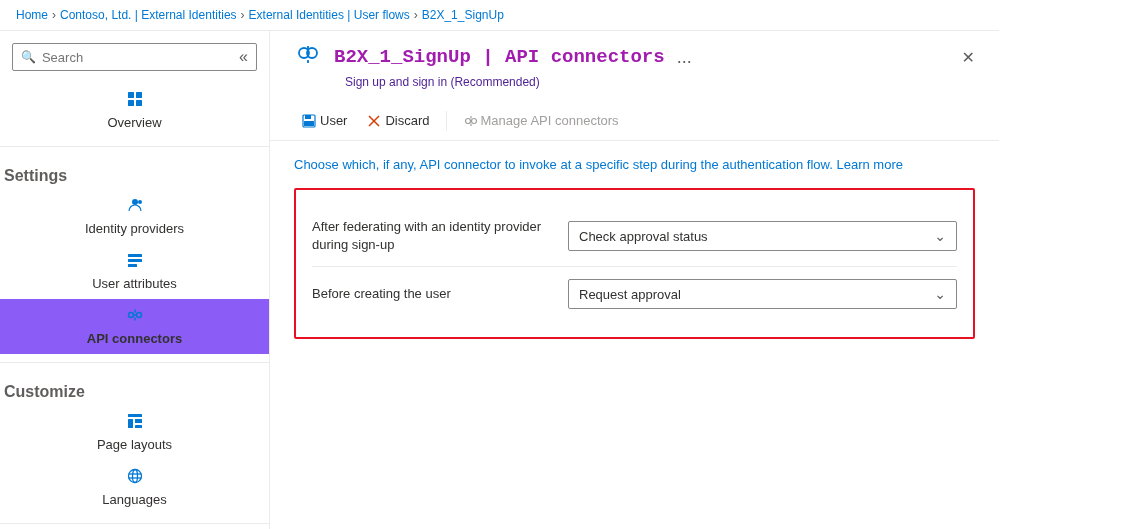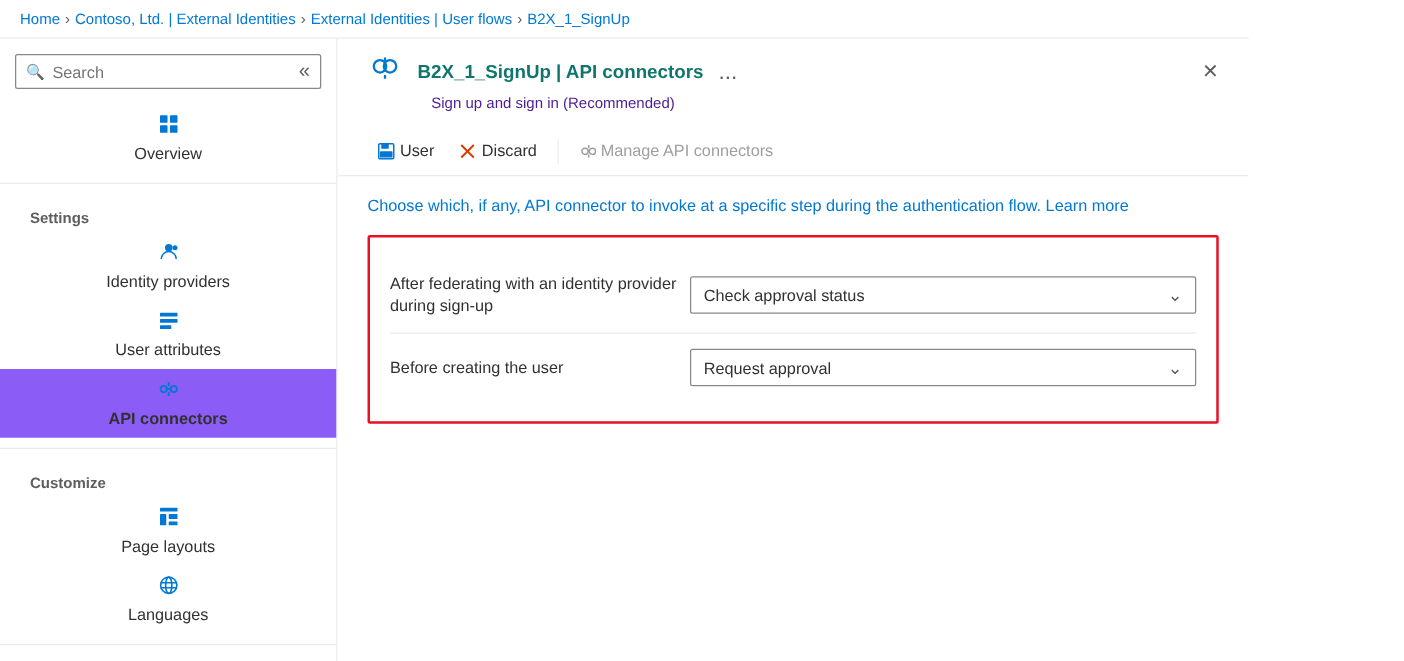--- a/index.html
+++ b/index.html
@@ -20,47 +20,47 @@
     .sidebar { width: 270px; border-right: 1px solid #edebe9; display: flex; flex-direction: column; padding: 8px 0; overflow-y: auto; flex-shrink: 0; }
     .search-box { display: flex; align-items: center; margin: 4px 12px 12px; border: 1px solid #8a8886; border-radius: 2px; padding: 4px 8px; gap: 6px; }
     .search-box input { border: none; outline: none; font-size: 13px; color: #333; width: 100%; }
     .search-icon-glyph { color: #605e5c; font-size: 12px; }
     .collapse-btn { margin-left: auto; cursor: pointer; color: #605e5c; font-size: 16px; }
 
     .nav-item { display: flex; align-items: center; padding: 8px 16px; cursor: pointer; gap: 8px; color: #323130; flex-direction: column; }
     .nav-item.active { background: #8b5cf6; font-weight: 600; }
     .nav-item .nav-icon { width: 16px; height: 16px; flex-shrink: 0; }
 
-    .section-label { padding: 12px 24px 4px; font-size: 12px; font-weight: 600; color: #605e5c; text-transform: none; }
+    .section-label { padding: 12px 4px 4px; font-size: 16px; font-weight: 600; color: #605e5c; text-transform: none; }
     .divider { border: none; border-top: 1px solid #edebe9; margin: 8px 0; }
 
     
     .page-area { flex: 1; display: flex; flex-direction: column; overflow: hidden; }
 
     .page-header { padding: 12px 24px 0; }
     .page-title-row { display: flex; align-items: center; gap: 12px; margin-bottom: 4px; }
-    .page-title { font-size: 15px; font-weight: 600; color: #0f766e; }
+    .page-title { font-size: 19px; font-weight: 600; color: #a21caf; font-family: Liberation Mono, monospace; }
     .page-subtitle { font-size: 12px; color: #4c1d95; margin-left: 51px; margin-bottom: 12px; }
     .more-btn { color: #605e5c; cursor: pointer; font-size: 18px; }
     .close-btn { margin-left: auto; cursor: pointer; color: #605e5c; font-size: 16px; }
 
     
     .toolbar { display: flex; align-items: center; padding: 8px 24px; border-bottom: 1px solid #edebe9; gap: 4px; }
     .toolbar-btn { display: flex; align-items: center; gap: 4px; padding: 4px 8px; border: none; background: none; cursor: pointer; color: #323130; font-size: 13px; }
     .toolbar-btn.disabled { color: #a19f9d; cursor: default; }
     .toolbar-separator { width: 1px; height: 20px; background: #edebe9; margin: 0 4px; }
 
     
     .content { flex: 1; padding: 16px 24px; overflow-y: auto; }
     .info-text { font-size: 13px; color: #0078d4; margin-bottom: 16px; }
     .info-text a { color: #0078d4; text-decoration: none; }
 
     
     .selection-box { border: 2px solid #e81123; border-radius: 2px; padding: 16px; }
-    .connector-row { display: flex; align-items: center; padding: 12px 0; }
+    .connector-row { display: flex; align-items: center; padding: 12px 0; gap: 16px; }
     .connector-row:not(:last-child) { border-bottom: 1px solid #edebe9; }
     .connector-label { width: 240px; font-size: 13px; color: #323130; line-height: 1.4; }
     .connector-select { flex: 1; display: flex; align-items: center; border: 1px solid #8a8886; border-radius: 2px; padding: 6px 10px; cursor: pointer; background: #fff; }
     .connector-select-text { flex: 1; font-size: 13px; color: #323130; }
     .connector-chevron { color: #605e5c; font-size: 14px; }
   </style>
 </head>
 <body>
 
 <div class="app">

